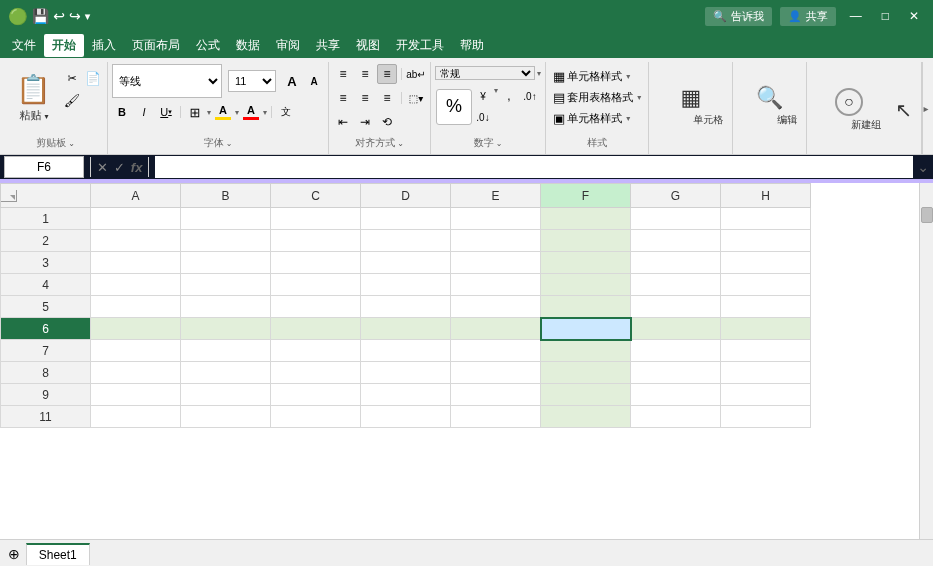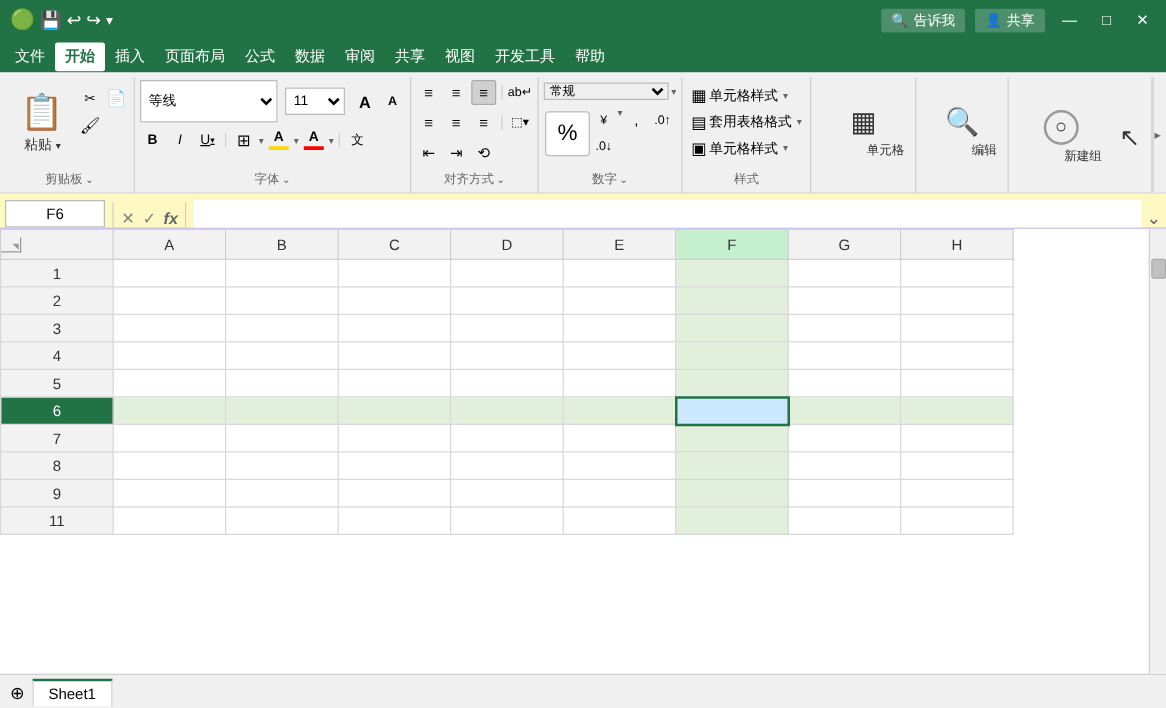--- a/index.html
+++ b/index.html
@@ -152,24 +152,24 @@
     .edit-group .ribbon-group-content,
     .newgroup-group .ribbon-group-content {
       flex-direction: row;
       align-items: flex-start;
       justify-content: center;
     }
 
     
     .formula-bar {
       display: flex;
-      align-items: flex-end;
+      align-items: center;
       height: 28px;
-      border-bottom: 1px solid #c4b5fd;
-      background: #fef9c3;
+      border-bottom: 4px solid #c4b5fd;
+      background: #0f172a;
       padding: 0 4px;
       gap: 4px;
     }
     .cell-ref-box {
       width: 80px;
       height: 22px;
       border: 1px solid #bbb;
       padding: 0 4px;
       font-size: 12px;
       text-align: center;

